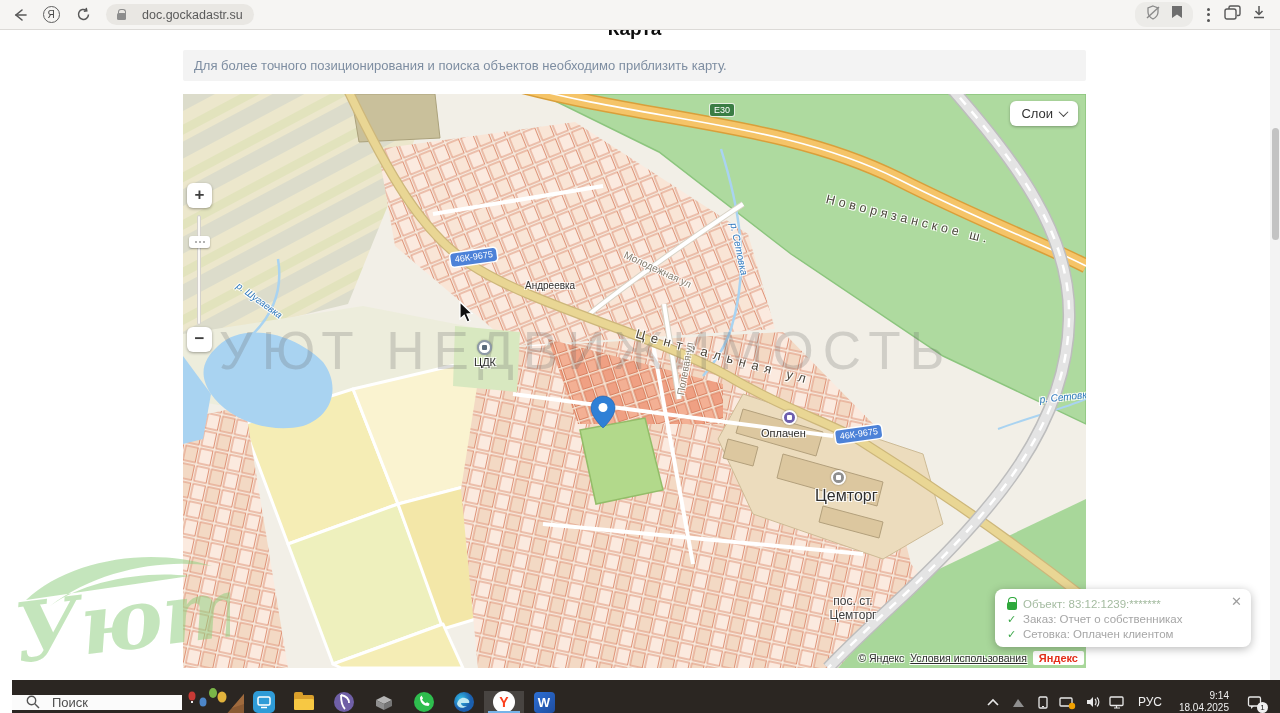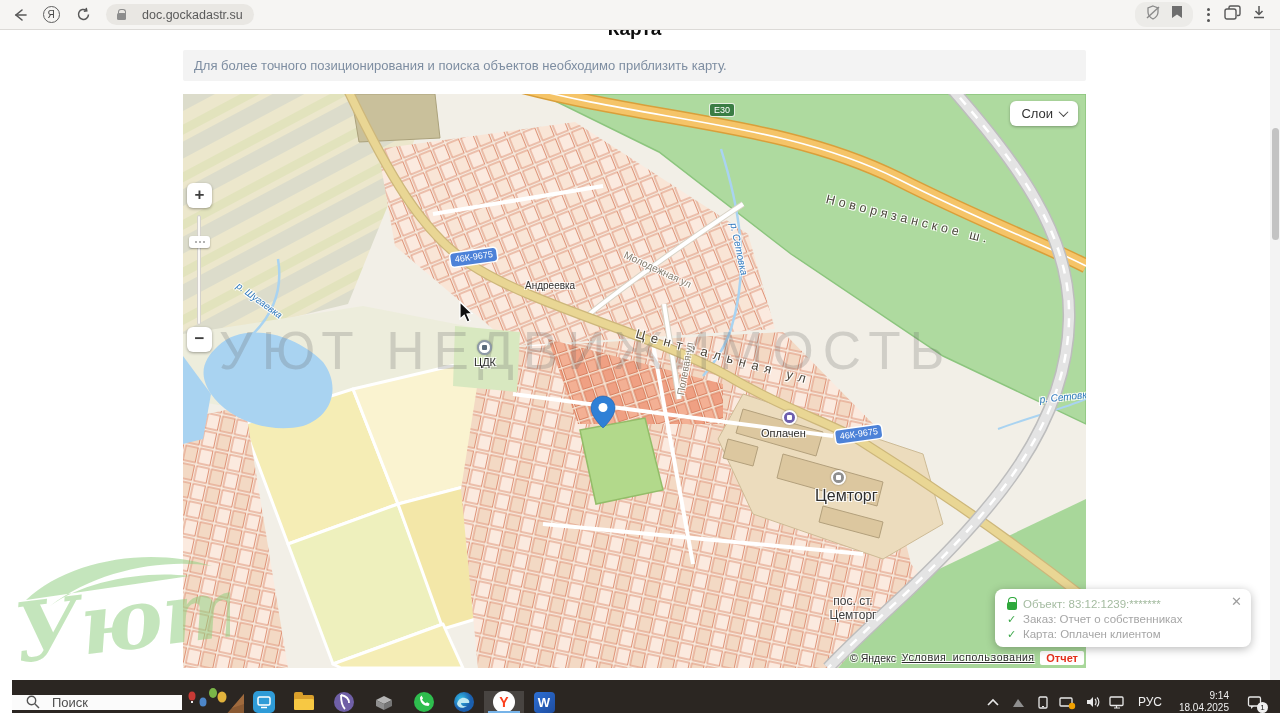--- a/index.html
+++ b/index.html
@@ -59,21 +59,21 @@
                  border-radius:3px; box-shadow:0 1px 2px rgba(0,0,0,.35); z-index:4;
                  display:flex; align-items:center; justify-content:center; gap:2px; }
   .zoom-handle i { width:2px; height:2px; background:#9a9a9a; border-radius:50%; }
   .layers-btn { position:absolute; right:8px; top:7px; height:25px; background:#fff; border-radius:6px;
                 box-shadow:0 1px 3px rgba(0,0,0,.3); display:flex; align-items:center; padding:0 11px;
                 font-size:13px; color:#333; z-index:4; gap:7px; }
   .chev { width:7px; height:7px; border-right:1.5px solid #444; border-bottom:1.5px solid #444;
           transform:rotate(45deg) translate(-1px,-1px); }
   .attribution { position:absolute; right:2px; bottom:3px; display:flex; align-items:center; gap:6px;
                  font-size:10.5px; color:#2d2d2d; z-index:4; }
-  .attribution .terms { text-decoration:underline; color:#2d2d2d;font-family:Liberation Mono, monospace; }
+  .attribution .terms { text-decoration:underline; color:#2d2d2d; }
   .brand-chip { background:#fff; color:#e52e1a; font-weight:bold; padding:1px 6px; font-size:11px;
                 border-radius:2px; }
 
   
   .popup { position:absolute; left:995px; top:589px; width:256px; height:58px; background:#fff;
            border-radius:8px; box-shadow:0 2px 10px rgba(0,0,0,.28); z-index:20; padding:8px 12px 6px 12px; }
   .popup .row { display:flex; align-items:center; gap:6px; font-size:11.5px; line-height:15px; }
   .row-obj { color:#a4bba0; }
   .row-gray { color:#a6a6a6; }
   .plock { width:10px; height:8px; background:#2ea83c; border-radius:2px; position:relative; margin-top:3px; flex:0 0 10px; }
@@ -323,21 +323,21 @@
     </div>
   <div class="zoom-btn" style="top:233px;">−</div>
   <div class="layers-btn">
     <span>Слои</span>
     <span class="chev"></span>
   </div>
 
   <div class="attribution">
     <span class="halo">© Яндекс</span>
     <span class="terms halo">Условия использования</span>
-    <span class="brand-chip">Отчет</span>
+    <span class="brand-chip">Яндекс</span>
   </div>
 </div>
 
 <div class="uyut-logo">
   <svg width="218" height="138" viewBox="0 0 218 138">
     <g opacity="0.52">
       <path d="M14,54 C56,14 138,0 200,20 C152,12 84,24 38,60 C70,36 130,24 178,30 Z" fill="#8fcf7f"></path>
       <text x="6" y="116" font-family="DejaVu Serif, serif" font-style="italic" font-weight="bold" font-size="82" fill="#8fcf7f" transform="rotate(-7 10 116)">Уют</text>
     </g>
   </svg>
@@ -347,21 +347,21 @@
   <div class="row row-obj">
     <span class="plock"></span>
     <span>Объект: 83:12:1239:*******</span>
   </div>
   <div class="row row-gray">
     <span class="pcheck">✓</span>
     <span>Заказ: Отчет о собственниках</span>
   </div>
   <div class="row row-gray">
     <span class="pcheck">✓</span>
-    <span>Карта: Оплачен клиентом</span>
+    <span>Сетовка: Оплачен клиентом</span>
   </div>
   <span class="popup-close">✕</span>
 </div>
 
 <div class="scrollbar">
   <div class="scroll-thumb"></div>
 </div>
 
 <div class="taskbar">
   <div class="tb-search">

